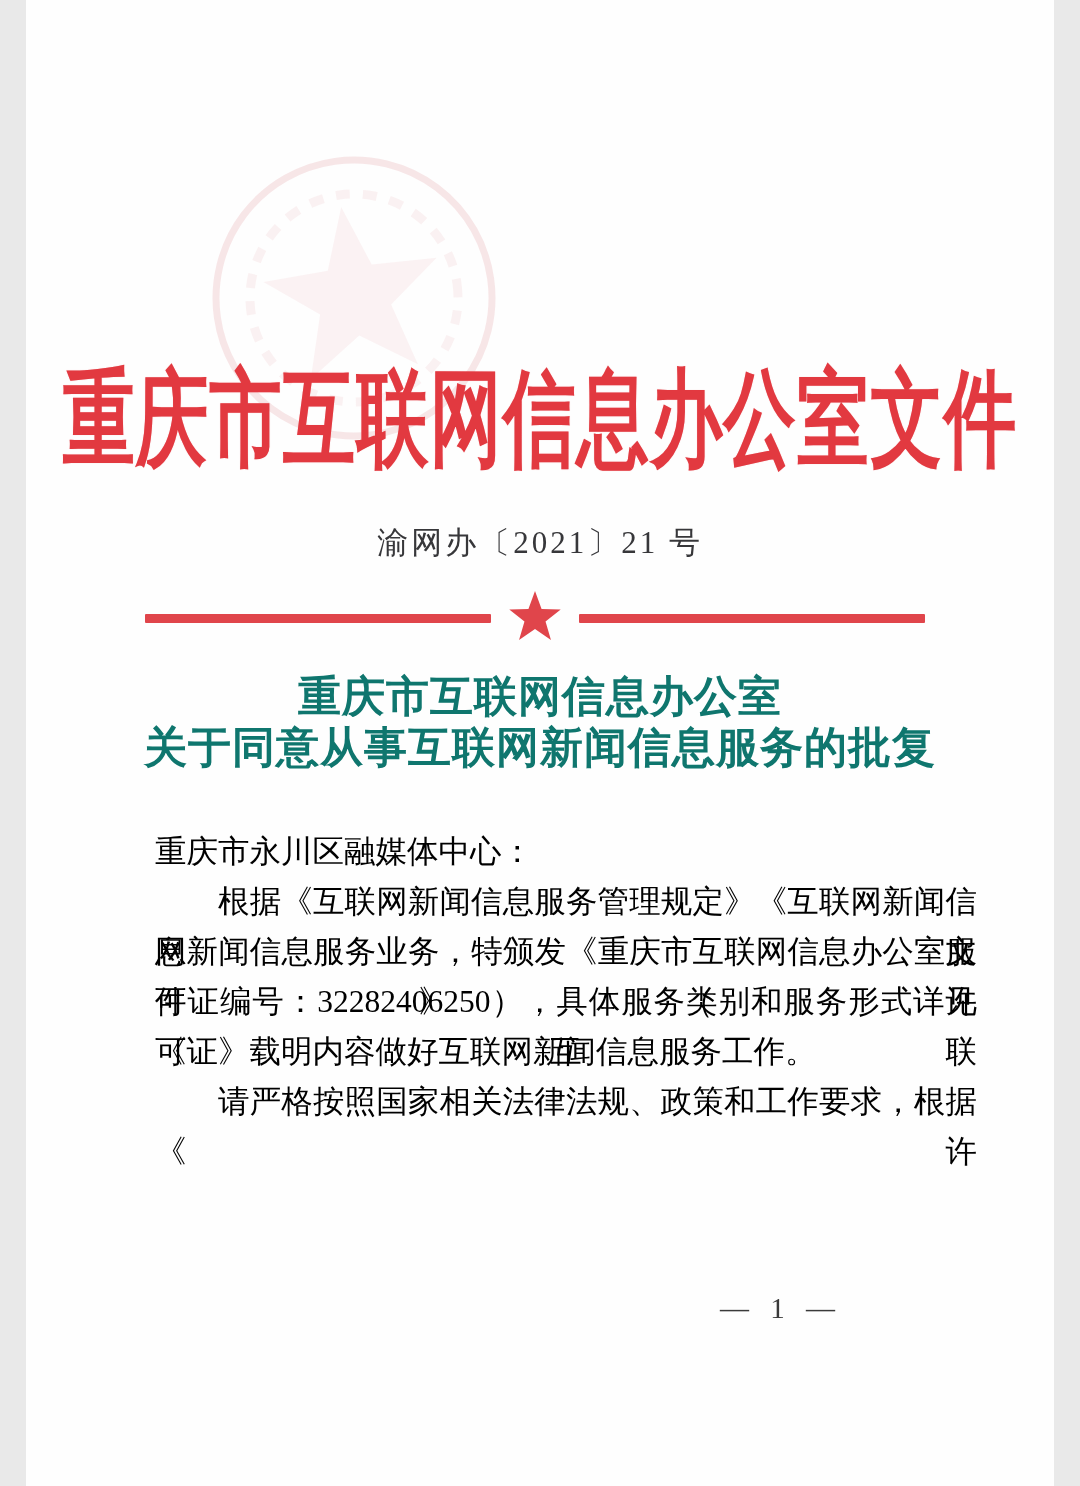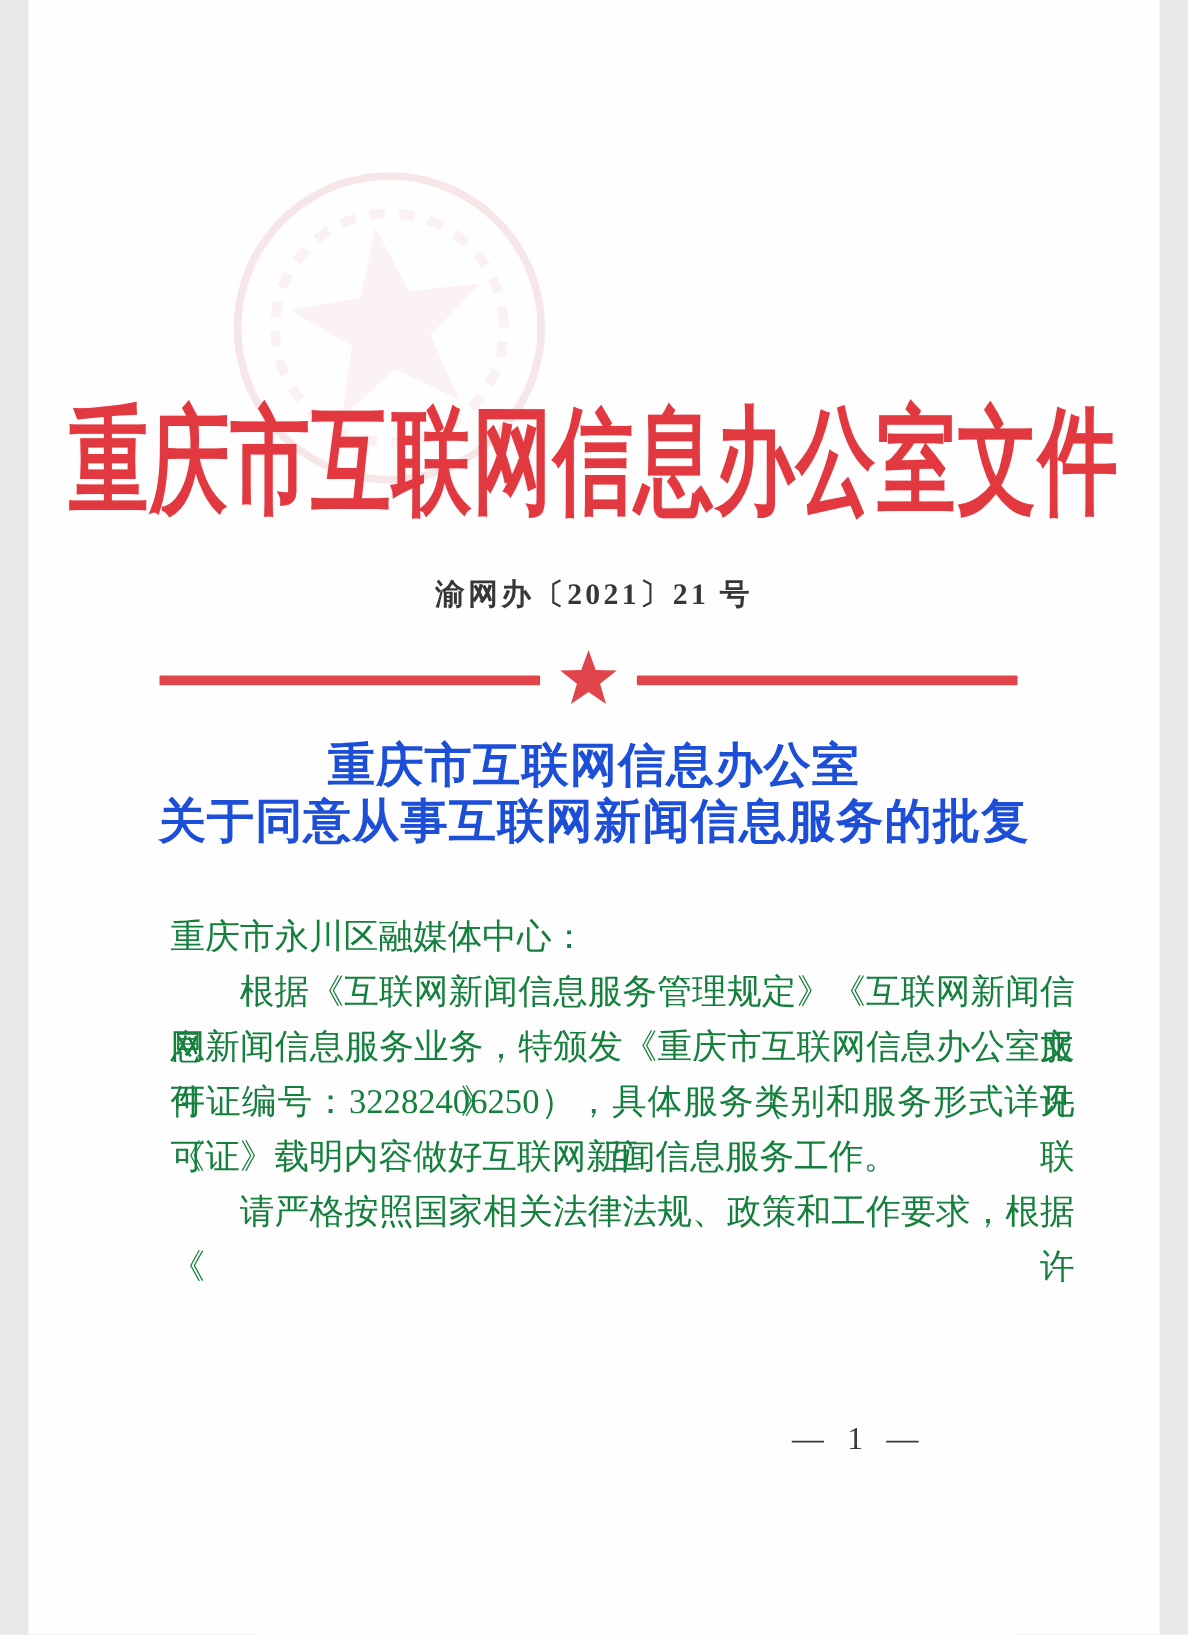--- a/index.html
+++ b/index.html
@@ -25,39 +25,39 @@
   .masthead span{
     font-size:106px;font-weight:700;white-space:nowrap;
     color:#e23940;
     transform:scaleX(.68);transform-origin:center;
     letter-spacing:2px;
     text-shadow:0 0 1px rgba(226,57,64,.4);
   }
   
   .doc-number{
     position:absolute;top:522px;left:0;right:0;
-    text-align:center;font-size:27px;color:#37373a;letter-spacing:3px;font-weight:bold;
+    text-align:center;font-size:31px;color:#37373a;letter-spacing:3px;
   }
   
   .divider{
     position:absolute;top:589px;left:119px;width:780px;height:58px;
     display:flex;align-items:center;
   }
   .divider .rule{flex:1;height:9px;background:#e0454b;border-radius:1px;}
   .divider .star{width:58px;height:58px;margin:0 15px;flex:0 0 auto;}
   
   .doc-title{
     position:absolute;top:671px;left:0;right:0;
-    text-align:center;font-weight:700;color:#1d4ed8;
+    text-align:center;font-weight:700;color:#0f766e;
     font-size:43px;line-height:51px;letter-spacing:1px;
   }
   
   .body-text{
     position:absolute;top:827px;left:129px;width:822px;
-    font-size:31.5px;color:#15803d;
+    font-size:31.5px;color:#000000;
   }
   .bl{height:50px;line-height:50px;white-space:nowrap;}
   .bl.just{text-align:justify;text-align-last:justify;text-justify:inter-character;white-space:normal;}
   .bl.indent{text-indent:2em;}
   
   .page-number{
     position:absolute;top:1292px;right:212px;
     font-size:29px;color:#3a3a3a;letter-spacing:7px;white-space:nowrap;
   }
 </style>

